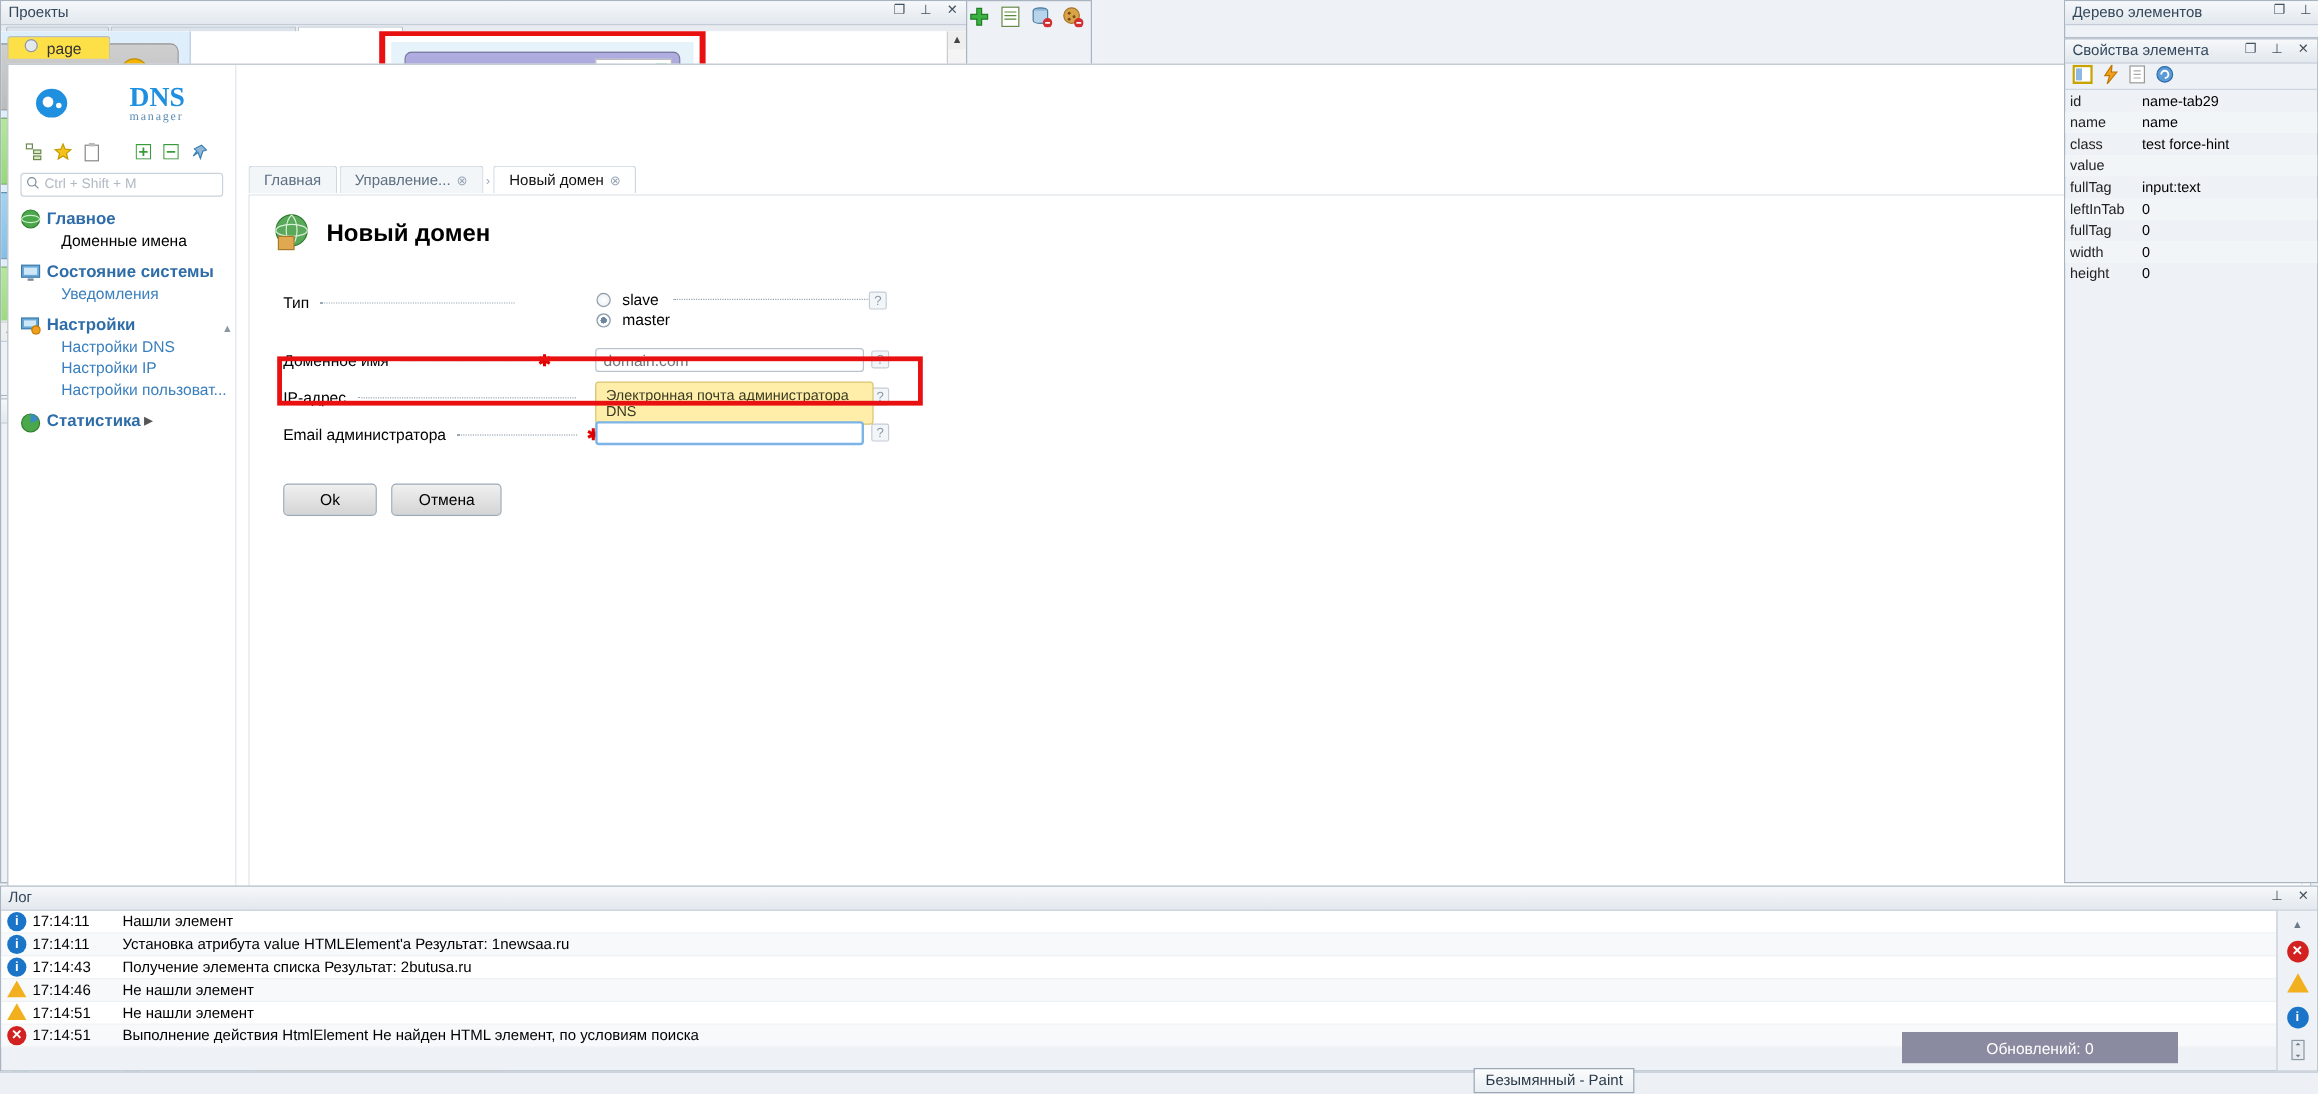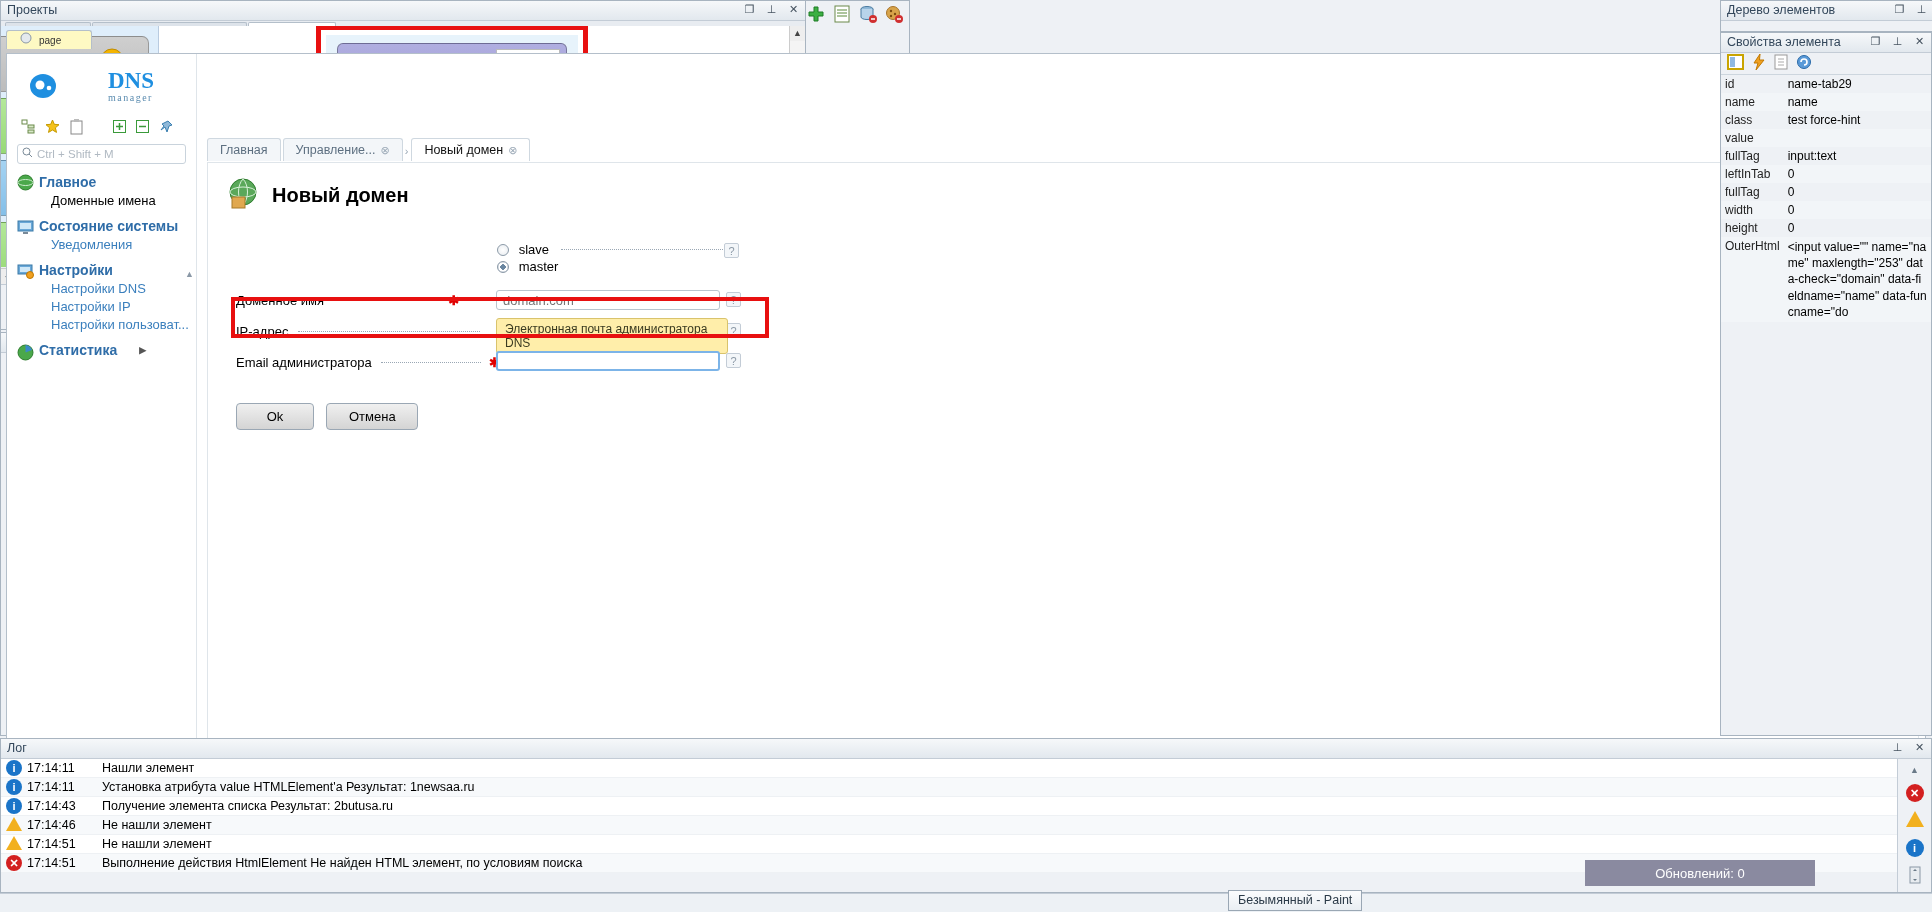--- a/index.html
+++ b/index.html
@@ -64,23 +64,23 @@
   .radio.on { background:radial-gradient(circle at 50% 50%, #f5a800 0 34%, #fff 36% 60%, #dde2e8 62%); border-color:#b7862e; }
   .condtable { position:absolute; left:14px; top:676px; width:766px; height:50px; border:1px solid #9aa7b4; background:#fff; }
   .condtable table { border-collapse:collapse; width:100%; font-size:12.5px; }
   .condtable th { background:linear-gradient(#fbfcfd,#e8edf3); border:1px solid #c3ccd6; font-weight:normal; height:20px; }
   .condtable td { border:1px solid #d8dee5; height:21px; padding:1px 4px; }
 
   
   #browser { left:808px; top:0; width:910px; height:736px; background:#eef1f5; border:1px solid #a8b4c0; }
   .navbar { height:28px; display:flex; align-items:center; gap:8px; padding:2px 6px; }
   .urlbar { flex:1; height:22px; background:#fff; border:1px solid #8b98a6; }
-  .btab { position:absolute; left:6px; top:30px; height:19px; min-width:86px; background:#fef9c3;
+  .btab { position:absolute; left:6px; top:30px; height:19px; min-width:86px; background:#fde047;
           border:1px solid #b4bfca; border-bottom:none; border-radius:3px 3px 0 0;
-          display:flex; align-items:center; gap:6px; padding:0 12px; font-size:10px; color:#333; }
+          display:flex; align-items:center; gap:6px; padding:0 12px; font-size:13px; color:#333; }
   .page { position:absolute; left:6px; top:53px; right:6px; bottom:135px; background:#fff; border:1px solid #b4bfca; overflow:hidden; }
   .dnslogo-text { font-family:Liberation Serif, serif;margin-left:37px; }
   .dns-side { position:absolute; left:0; top:0; width:190px; bottom:0; border-right:1px solid #dfe5ea; }
   .dns-m { font-size:14px; color:#2f6da8; font-weight:bold; margin:10px 0 3px 32px; }
   .dns-s { font-size:13px; color:#3a7fbd; margin:3px 0 3px 44px; cursor:pointer; }
   .dns-s.cur { color:#000; }
   .acct { position:absolute; right:18px; top:26px; font-size:12.5px; color:#4b5b6b; }
   .wtabs { position:absolute; left:200px; top:84px; display:flex; align-items:flex-end; font-size:12.5px; }
   .wtab { padding:4px 12px; border:1px solid #cfd8e0; border-bottom:none; background:#f3f6f9; color:#5d6f80; border-radius:3px 3px 0 0; margin-right:2px; display:flex; gap:5px; align-items:center; }
   .wtab.active { background:#fff; color:#111; }
@@ -551,21 +551,21 @@
       </div>
       <div class="dns-s">Настройки DNS</div>
       <div class="dns-s">Настройки IP</div>
       <div class="dns-s">Настройки пользоват...</div>
 
       <div style="position:relative;margin-top:8px;">
         <span style="position:absolute;left:10px;top:2px;"><svg width="17" height="17" viewBox="0 0 17 17">
               <circle cx="8.5" cy="8.5" r="7.5" fill="#4aa84a" stroke="#2d7d2d"></circle>
               <path d="M8.5 8.5 L8.5 1 A7.5 7.5 0 0 1 15 6 Z" fill="#3a8ac8"></path>
             </svg></span>
-        <div class="dns-m" style="display:flex;align-items:center;gap:22px;text-align:right;">
+        <div class="dns-m" style="display:flex;align-items:center;gap:3px;text-align:right;">
           <span>Статистика</span>
           <span style="font-size:9px;color:#555;">▶</span>
         </div>
       </div>
 
       <div style="position:absolute;bottom:14px;left:32px;font-size:12px;color:#8595a5;">ISPsystem © 1997-2016</div>
       <div style="position:absolute;right:2px;top:215px;font-size:9px;color:#8a98a6;">▲</div>
       <div style="position:absolute;right:2px;bottom:14px;font-size:9px;color:#8a98a6;">▼</div>
     </div>
 
@@ -608,20 +608,25 @@
         <span><svg width="16" height="16" viewBox="0 0 16 16">
               <path d="M13 5 A6 6 0 1 0 14 9" fill="none" stroke="#1f7fd8" stroke-width="2.2"></path>
               <path d="M13 1 L13.5 6 L9 5 Z" fill="#1f7fd8"></path>
             </svg></span>
         <span><svg width="17" height="17" viewBox="0 0 17 17">
               <circle cx="8.5" cy="8.5" r="7.5" fill="#5aa85a" stroke="#2d7d2d"></circle>
               <rect x="4" y="10" width="9" height="5" fill="#e8e8e8" stroke="#888"></rect>
             </svg></span>
       </div>
 
+      <div class="formrow" style="left:28px;top:82px;width:960px;">
+        <span>Тип</span>
+        <span class="dots" style="width:162px;margin:0 4px 4px 6px;"></span>
+        <span style="display:inline-block;width:210px;"></span>
+      </div>
       <div class="formrow" style="left:289px;top:79px;">
         <span class="radio"></span>
         <span style="margin-left:6px;">slave</span>
         <span class="dots" style="width:172px;margin:0 0 4px 8px;"></span>
       </div>
       <div class="qmark" style="position:absolute;left:516px;top:80px;">?</div>
       <div class="formrow" style="left:289px;top:96px;">
         <span class="radio" style="background:radial-gradient(circle at 50% 50%, #6a86a0 0 36%, #fff 38% 62%, #dde2e8 64%);border-color:#8c9aa8;"></span>
         <span style="margin-left:6px;">master</span>
       </div>
@@ -854,24 +859,20 @@
           <td>0</td>
         </tr>
     <tr>
           <td class="k">width</td>
           <td>0</td>
         </tr>
     <tr>
           <td class="k">height</td>
           <td>0</td>
         </tr>
-    <tr>
-          <td class="k">OuterHtml</td>
-          <td style="word-break:break-all;line-height:1.35;">&lt;input value="" name="name" maxlength="253" data-check="domain" data-fieldname="name" data-funcname="do</td>
-        </tr>
   </tbody>
     </table>
 </div>
 
 <div class="panel" id="log">
   <div class="panel-title">
     <span>Лог</span>
     <span class="panel-btns">
       <span class="pb">⊥</span>
       <span class="pb">✕</span>

